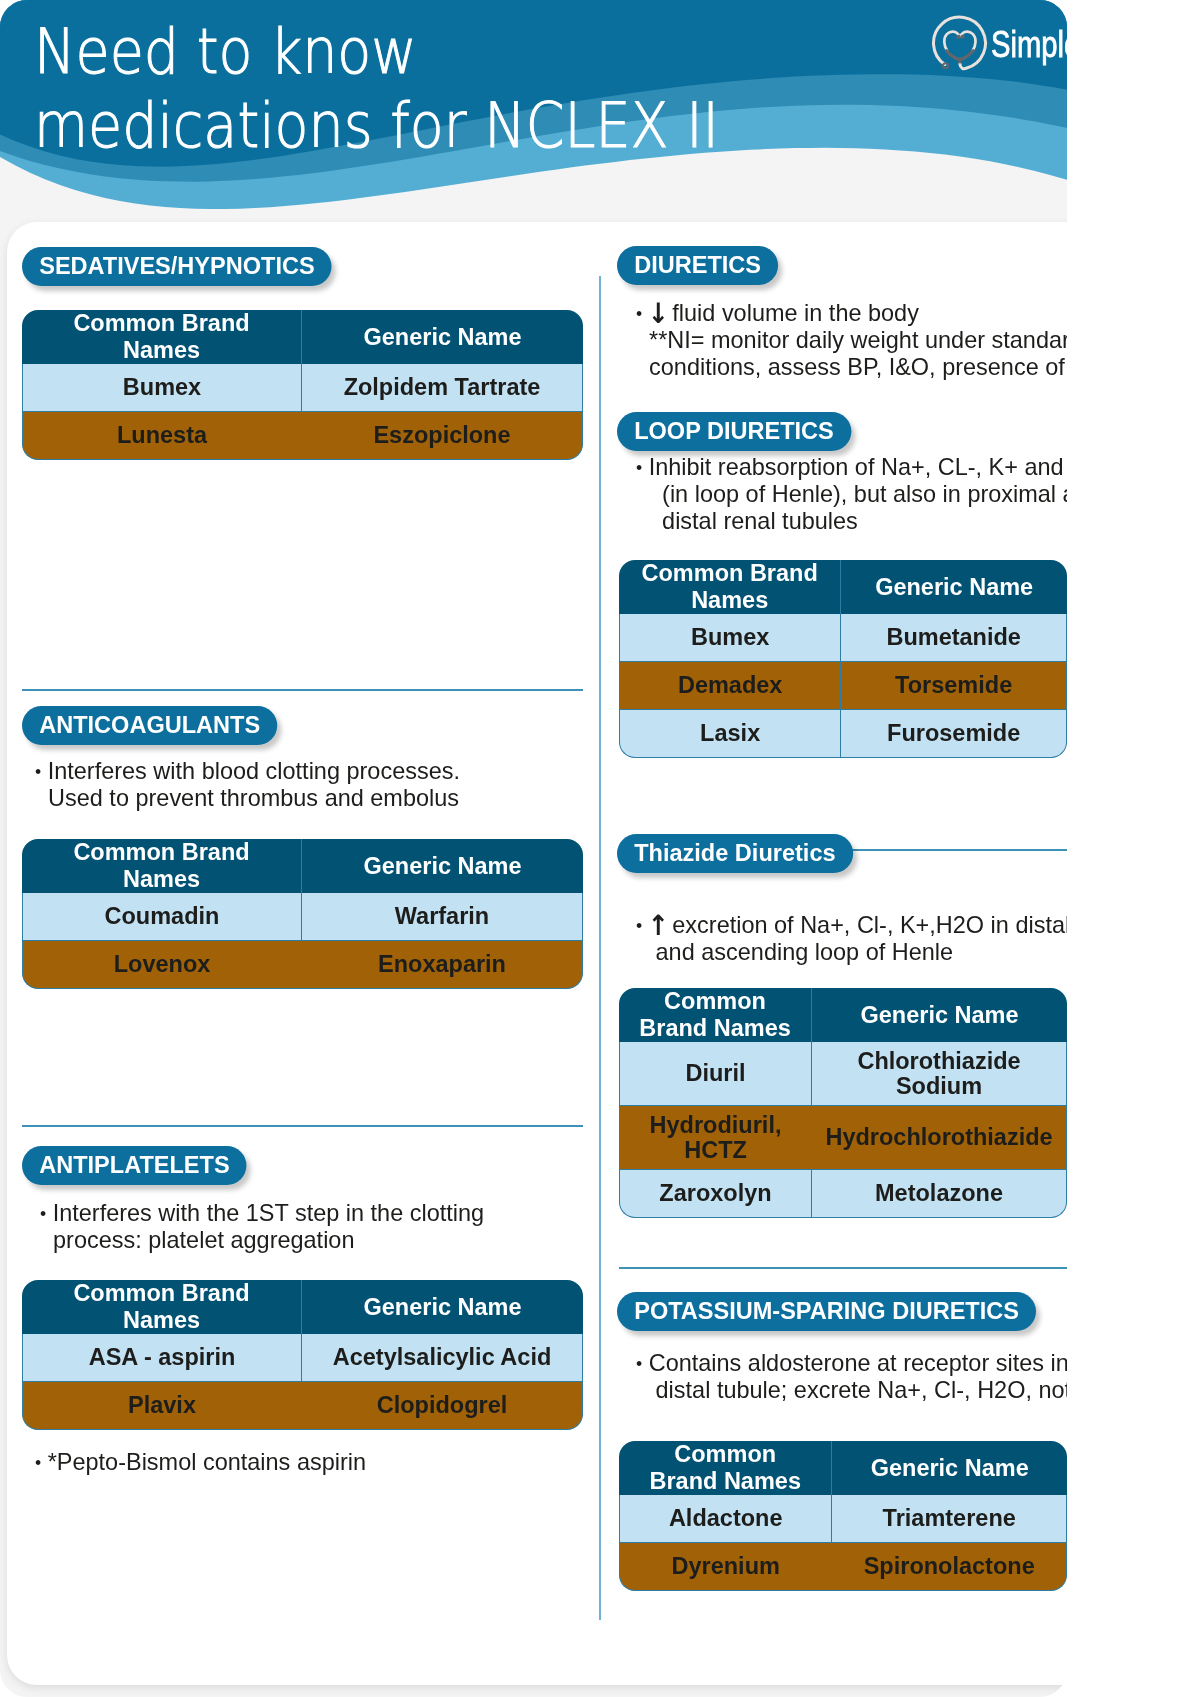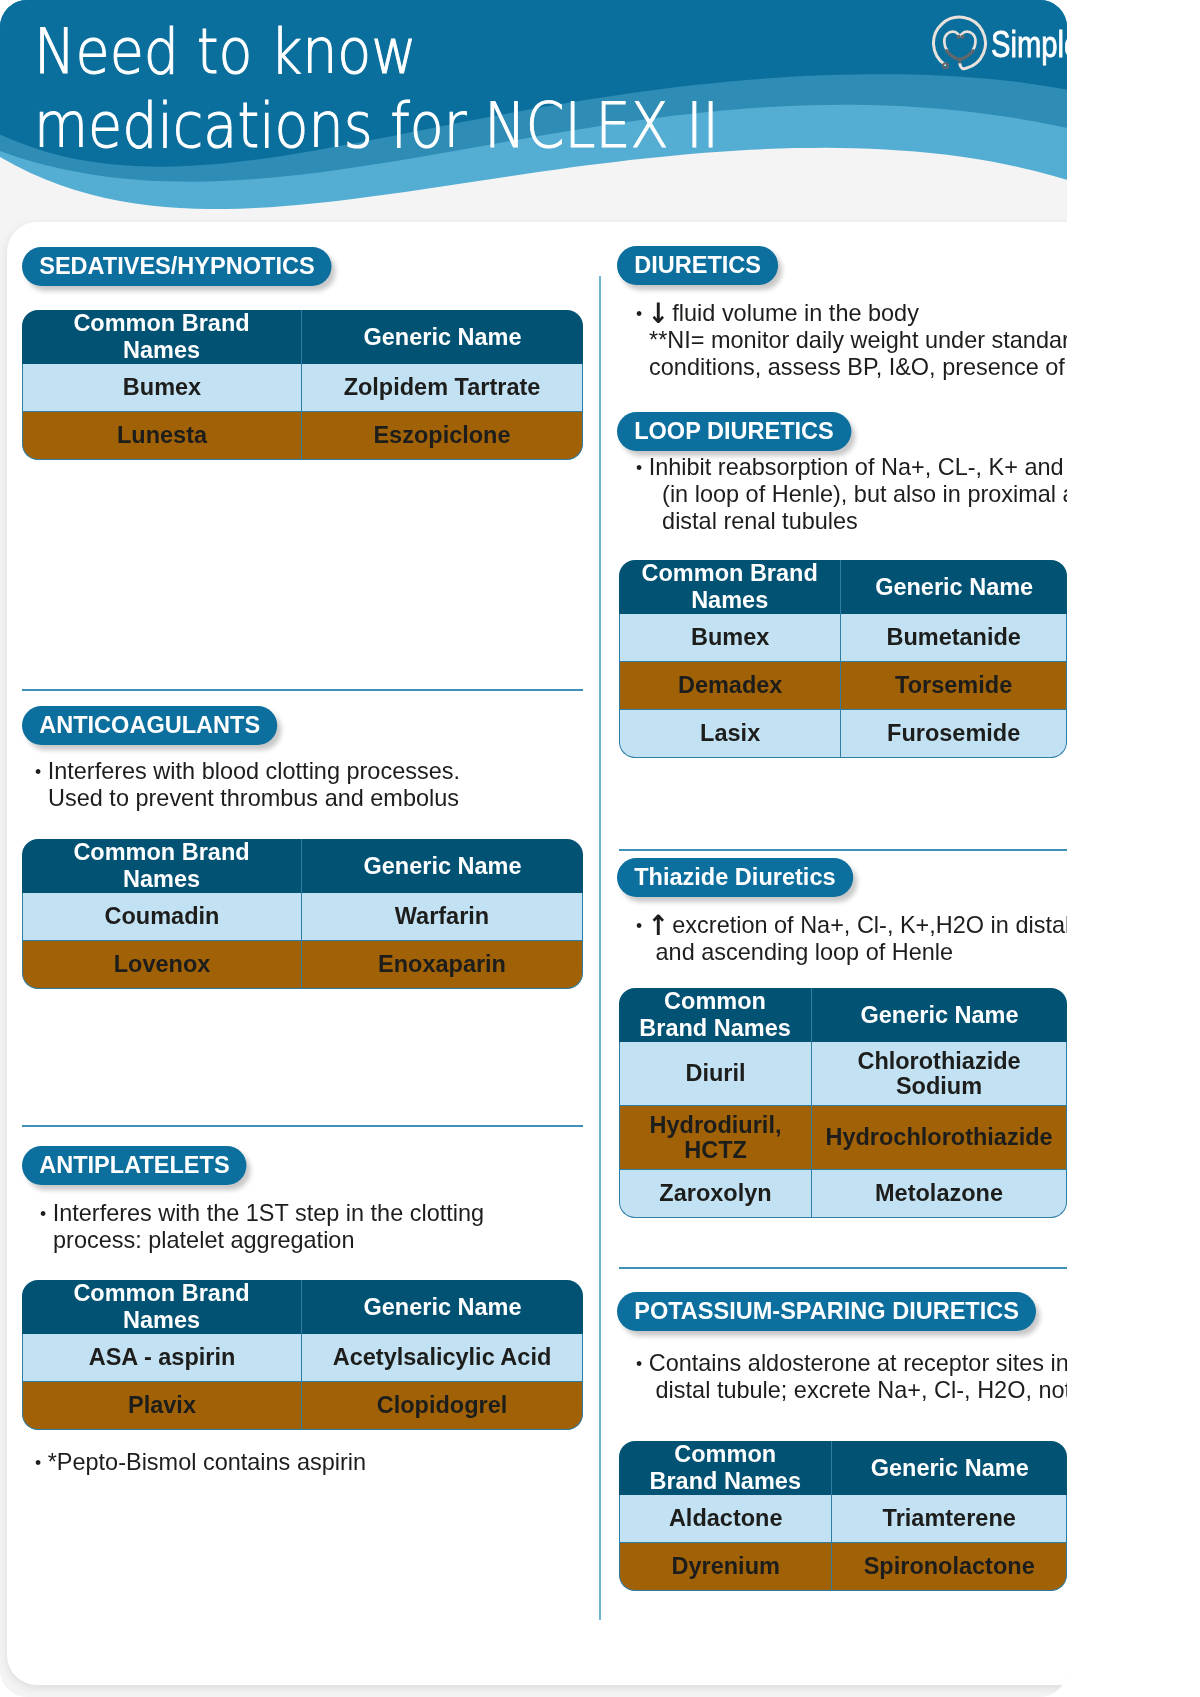--- a/index.html
+++ b/index.html
@@ -206,21 +206,21 @@
             <td>Demadex</td>
             <td>Torsemide</td>
           </tr>
           <tr class="alt">
             <td>Lasix</td>
             <td>Furosemide</td>
           </tr>
         </tbody>
       </table>
       <div class="hr" style="left: 619px; top: 849px; width: 557px;"></div>
-      <div class="abs" style="left: 617px; top: 858px;"><span class="pill"><i>Thiazide Diuretics</i></span></div>
+      <div class="abs" style="left: 617px; top: 834px;"><span class="pill"><i>Thiazide Diuretics</i></span></div>
       <div class="bul abs" style="left: 636px; top: 911px;"><span class="dot">•</span> <span class="arrow">↑</span> excretion of Na+, Cl-, K+,H2O in distal tube
    and ascending loop of Henle</div>
       <table class="t abs" style="left: 619px; top: 988px;">
         <colgroup>
           <col style="width: 277px;">
           <col style="width: 280px;">
         </colgroup>
         <thead>
           <tr>
             <th>Common Brand Names</th>

